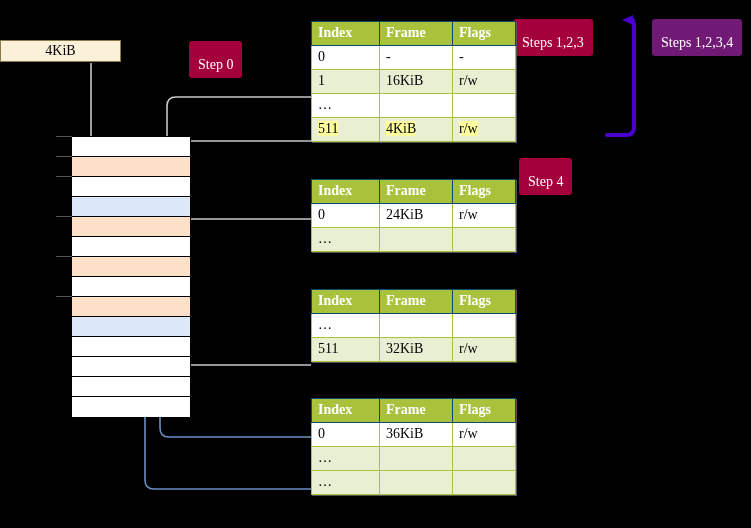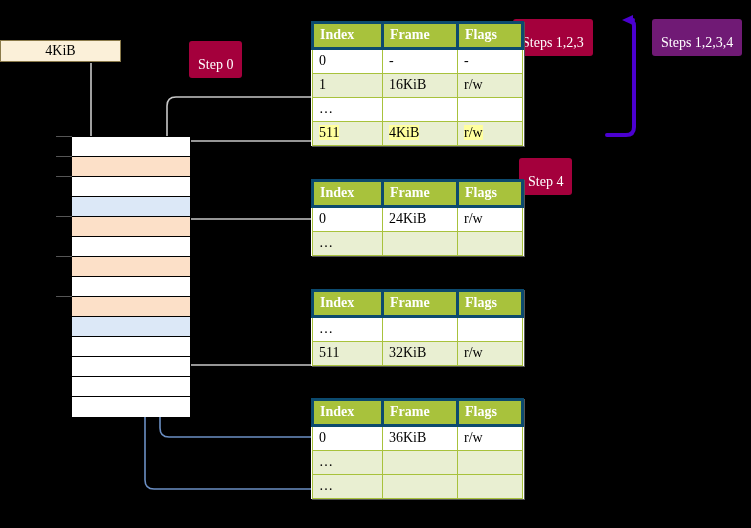--- a/index.html
+++ b/index.html
@@ -22,21 +22,21 @@
   .mem{position:absolute;box-sizing:border-box;border:1px solid #000;background:#fff;}
   .mem-row{position:absolute;left:0;box-sizing:border-box;
            border-bottom:1px solid #000;width:100%;}
   .mem-row.last{border-bottom:none;}
   .tick{position:absolute;height:1px;background:#555;}
 
   
   table.pt{position:absolute;border-collapse:collapse;background:#fff;
            box-shadow:1px 1px 0 #555;}
   table.pt th{background:#a8c23c;color:#fff;font-weight:bold;font-size:14px;
-              text-align:left;padding:3px 6px 4px;border:3px solid #0c4a6e;}
+              text-align:left;padding:3px 6px 4px;border:1px solid #0c4a6e;}
   table.pt td{font-size:14px;padding:3px 6px 4px;border:1px solid #a8c23c;
               background:#fff;height:14px;}
   table.pt tr.alt td{background:#e9efd2;}
   table.pt td.hl span{background:#ffff9e;}
   .c-index{width:55px;}
   .c-frame{width:60px;}
   .c-flags{width:50px;margin-top:46px;}
 
   svg.lines{position:absolute;left:0;top:0;width:751px;height:528px;
             pointer-events:none;overflow:visible;}

